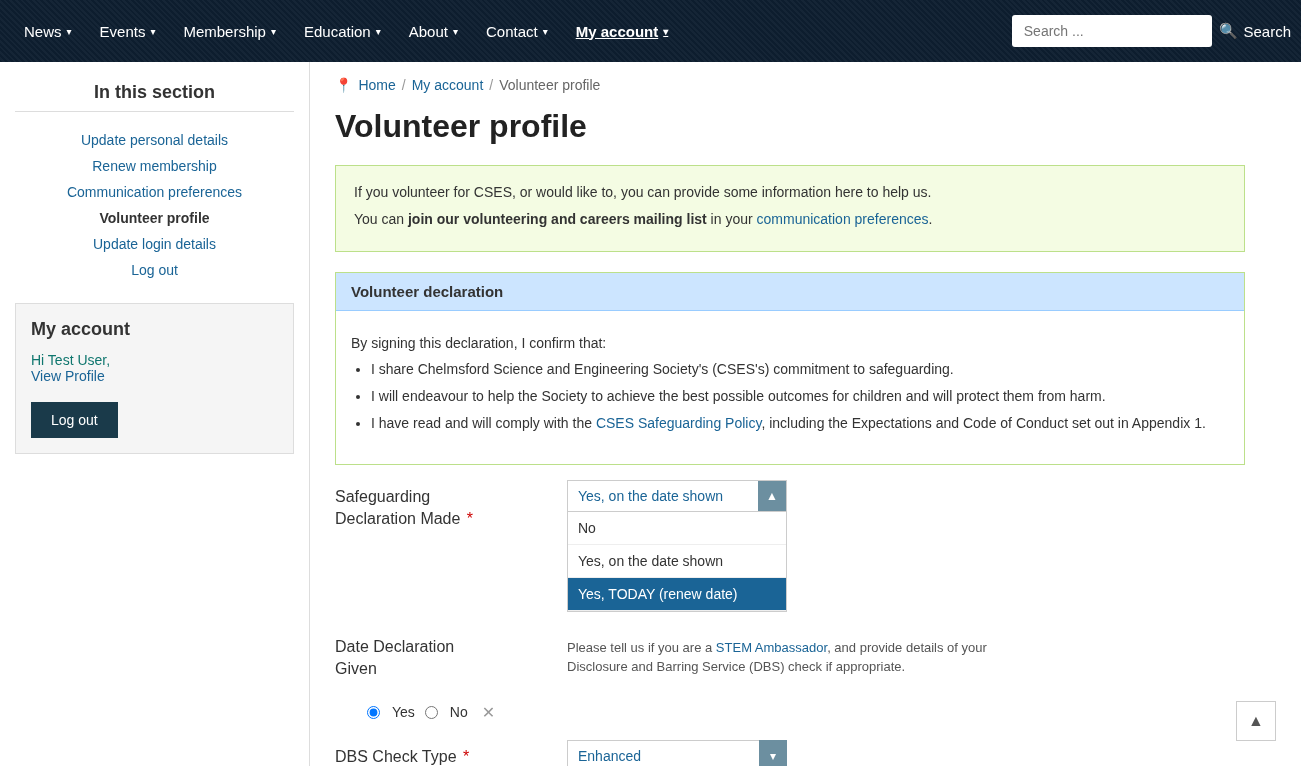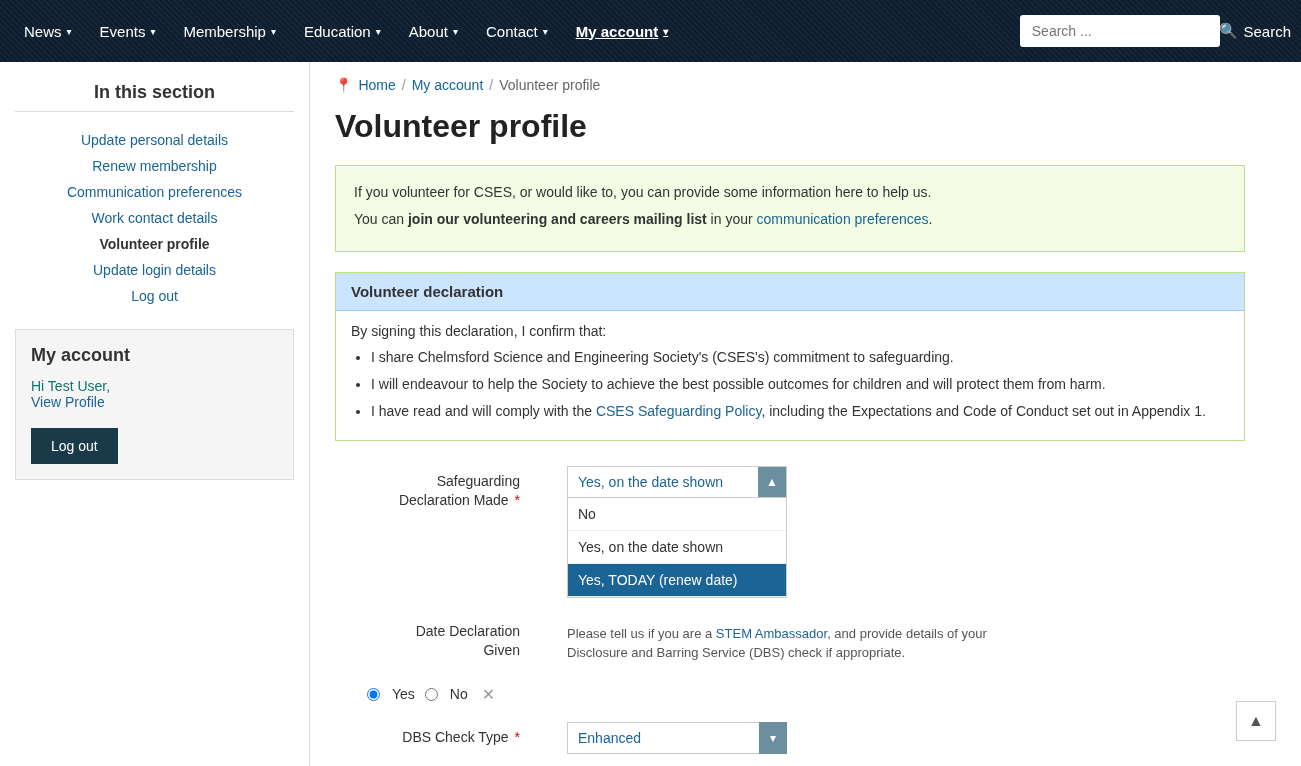--- a/index.html
+++ b/index.html
@@ -35,21 +35,21 @@
     }
     .nav-item.active { font-weight: bold; text-decoration: underline; }
     .nav-arrow {
       display: inline-block;
       margin-left: 5px;
       font-size: 10px;
     }
     .search-area {
       display: flex;
       align-items: center;
-      gap: 0;
+      gap: 8px;
     }
     .search-input {
       padding: 8px 12px;
       border: none;
       border-radius: 3px;
       font-size: 14px;
       width: 200px;
       outline: none;
     }
     .search-btn {
@@ -170,31 +170,31 @@
       font-size: 14px;
       line-height: 1.6;
     }
     .info-box p { margin-bottom: 5px; }
     .info-box a { color: #1a6496; }
     .info-box strong { font-weight: bold; }
 
     
     .declaration-box {
       border: 1px solid #bce08a;
-      margin-bottom: 25px;
+      margin-bottom: 15px;
     }
     .declaration-header {
       background: #cce5ff;
       padding: 10px 15px;
       font-size: 15px;
       font-weight: bold;
       border-bottom: 1px solid #99ccff;
     }
     .declaration-body {
-      padding: 12px 15px;
+      padding: 24px 15px;
       background: #fff;
     }
     .declaration-body p { margin-bottom: 8px; font-size: 14px; }
     .declaration-body ul {
       margin-left: 20px;
       margin-top: 5px;
     }
     .declaration-body li {
       margin-bottom: 6px;
       font-size: 14px;
@@ -205,26 +205,26 @@
     
     .form-section {
       margin-top: 10px;
     }
     .form-row {
       display: flex;
       align-items: flex-start;
       margin-bottom: 18px;
     }
     .form-label {
-      text-align: right;
+      text-align: left;
       width: 200px;
       min-width: 200px;
       padding-right: 15px;
       padding-top: 6px;
-      font-size: 14px;
+      font-size: 16px;
       line-height: 1.4;
     }
     .required-star {
       color: #cc0000;
       margin-left: 2px;
     }
     .form-control-area {
       flex: 1;
       max-width: 500px;
       padding-left: 32px;
@@ -398,21 +398,20 @@
 </nav>
 
 <div class="page-layout">
 
   <aside class="sidebar">
     <div class="sidebar-section">
       <div class="sidebar-section-title">In this section</div>
       <a class="sidebar-link">Update personal details</a>
       <a class="sidebar-link">Renew membership</a>
       <a class="sidebar-link">Communication preferences</a>
-      <a class="sidebar-link">Work contact details</a>
       <a class="sidebar-link active">Volunteer profile</a>
       <a class="sidebar-link">Update login details</a>
       <a class="sidebar-link">Log out</a>
     </div>
 
     <div class="sidebar-account">
       <div class="sidebar-account-title">My account</div>
       <div class="sidebar-user-info">
         <span class="sidebar-user-name">Hi Test User,</span>
         <a class="sidebar-view-profile">View Profile</a>

